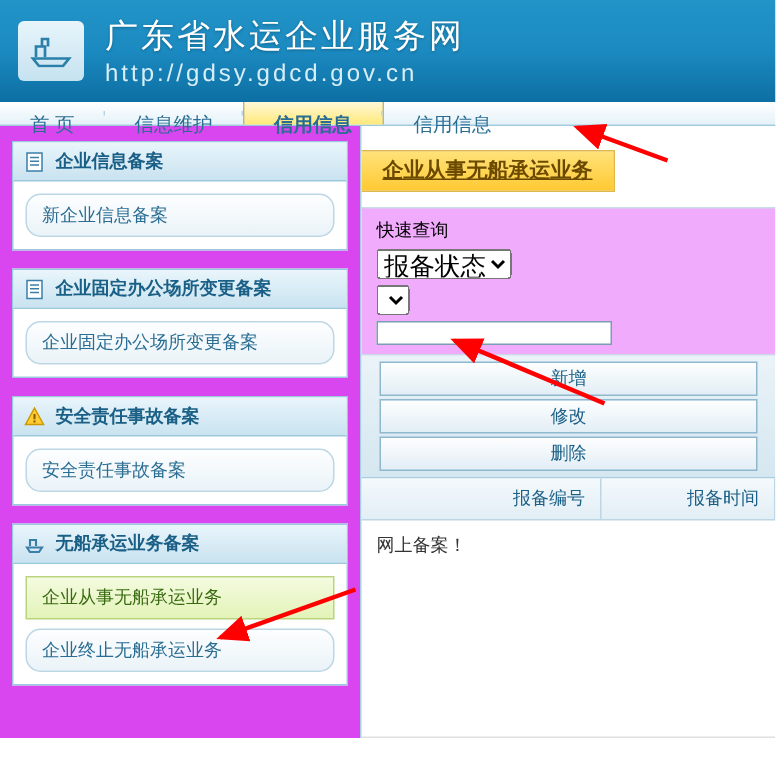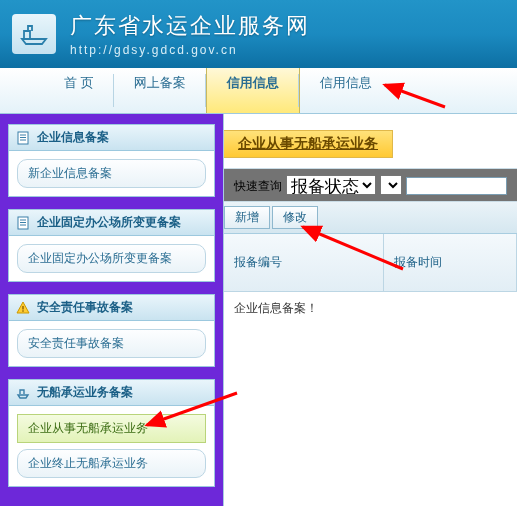--- a/index.html
+++ b/index.html
@@ -3,50 +3,50 @@
 <meta charset="utf-8">
 <style>
 * { margin: 0; padding: 0; box-sizing: border-box; }
 body { font-family: "Microsoft YaHei", SimSun, Arial, sans-serif; font-size: 12px; background: #fff; width: 517px; height: 506px; overflow: hidden; position: relative; }
 
 .header { height: 68px; background: linear-gradient(to bottom, #2294c8 0%, #1b8ac0 50%, #0d6fa3 100%); display: flex; align-items: center; padding: 0 12px; }
 .logo-box { width: 44px; height: 40px; background: linear-gradient(to bottom, #e8f5fb, #c5e2f0); border-radius: 4px; display: flex; align-items: center; justify-content: center; margin-right: 14px; }
 .logo-box svg { width: 28px; height: 22px; }
 .header-text { color: #fff; }
 .header-title { font-size: 22px; font-weight: normal; letter-spacing: 2px; text-shadow: 0 1px 2px rgba(0,0,0,0.3); }
-.header-url { font-size: 12px; letter-spacing: 2px; color: #d8eef7; margin-top: 2px; }
+.header-url { font-size: 16px; letter-spacing: 2px; color: #d8eef7; margin-top: 2px; }
 
-.nav { height: 46px; background: linear-gradient(to bottom, #ffffff, #e4f2f9); border-bottom: 1px solid #9fc9de; display: flex; padding-left: 44px; }
+.nav { height: 16px; background: linear-gradient(to bottom, #ffffff, #e4f2f9); border-bottom: 1px solid #9fc9de; display: flex; }
 .nav-item { padding: 0 20px; line-height: 30px; color: #2a6d92; cursor: pointer; font-size: 13px; position: relative; }
 .nav-item.active { background: linear-gradient(to bottom, #fff8d8, #ffe97a); border-left: 1px solid #c9b85e; border-right: 1px solid #c9b85e; font-weight: bold; }
 .nav-item.sep::after { content: ""; position: absolute; right: 0; top: 6px; bottom: 6px; width: 1px; background: #b8d5e4; }
 
 .body { display: flex; height: calc(506px - 68px - 30px); }
-.sidebar { width: 224px; background: #6d28d9; border-right: 1px solid #a8cde0; padding: 10px 8px; overflow: hidden; }
+.sidebar { width: 241px; background: #d946ef; border-right: 1px solid #a8cde0; padding: 10px 8px; overflow: hidden; }
 .panel { border: 1px solid #9cc8de; background: #fff; margin-bottom: 12px; }
 .panel-head { height: 26px; background: linear-gradient(to bottom, #e9f5fb, #c9e3f0); border-bottom: 1px solid #9cc8de; display: flex; align-items: center; padding: 0 6px; font-weight: bold; color: #1a5f86; gap: 6px; }
 .panel-head .icon { width: 16px; height: 16px; display: flex; align-items: center; justify-content: center; }
 .panel-body { padding: 8px; }
 .link-item { display: block; border: 1px solid #bcd6e4; background: linear-gradient(to bottom, #fdfeff, #eaf3f8); padding: 5px 10px; color: #2a6d92; cursor: pointer; margin-bottom: 6px; }
 .link-item:last-child { margin-bottom: 0; border-radius: 10px; }
 .link-item.highlight { background: linear-gradient(to bottom, #f4fbe0, #e3f3b8); border-color: #b9d47a; color: #3a6b12; }
 
 .main { flex: 1; background: #fff; display: flex; flex-direction: column; overflow: hidden; }
 .main-title { margin: 16px 0 10px 0; }
 .main-title-inner { background: linear-gradient(to bottom, #ffe27a, #ffc933); color: #6b4a00; font-weight: bold; padding: 4px 14px; font-size: 14px; text-decoration: underline; border: 1px solid #e0b84a; border-left: none; display: inline-block; }
 
-.query-row { border-top: 1px solid #c9dce6; border-bottom: 1px solid #c9dce6; background: #737373; padding: 6px 10px; display: flex; align-items: flex-end; gap: 4px; }
+.query-row { border-top: 1px solid #c9dce6; border-bottom: 1px solid #c9dce6; background: #f0abfc; padding: 6px 10px; display: flex; align-items: flex-start; gap: 4px; flex-direction: column; }
 .query-row select { font-size: 17px; height: 20px; }
 .query-row input[type=text] { font-size: 12px; height: 18px; border: 1px solid #7a9db2; flex: 1; min-width: 0; }
 
-.btn-row { background: linear-gradient(to bottom, #eaf3f8, #d5e7f0); border-bottom: 1px solid #a8cde0; padding: 4px 0; display: flex; gap: 2px; }
+.btn-row { background: linear-gradient(to bottom, #eaf3f8, #d5e7f0); border-bottom: 1px solid #a8cde0; padding: 4px 12px; display: flex; gap: 2px; flex-direction: column; }
 .btn { background: linear-gradient(to bottom, #fdfeff, #e2eef5); border: 1px solid #8fb8ce; padding: 2px 10px; color: #1a5f86; cursor: pointer; font-size: 12px; }
 
 .grid-head { display: flex; background: linear-gradient(to bottom, #f4f9fc, #e2eef5); border-bottom: 1px solid #bcd6e4; }
-.grid-head-cell { padding: 20px 10px; color: #1a5f86; border-right: 1px solid #bcd6e4; }
+.grid-head-cell { padding: 5px 10px; color: #1a5f86; border-right: 1px solid #bcd6e4; text-align: right; }
 .col1 { width: 160px; }
 .col2 { flex: 1; }
 .grid-body { padding: 8px 10px; color: #333; flex: 1; border-bottom: 1px solid #e0e0e0; }
 
 .arrow { position: absolute; pointer-events: none; }
 .arrow svg { overflow: visible; }
 </style>
 </head>
 <body>
 
@@ -57,21 +57,21 @@
       </svg>
   </div>
   <div class="header-text">
     <div class="header-title">广东省水运企业服务网</div>
     <div class="header-url">http://gdsy.gdcd.gov.cn</div>
   </div>
 </div>
 
 <div class="nav" id="nav">
     <div class="nav-item sep">首 页</div>
-    <div class="nav-item sep">网上备案</div>
+    <div class="nav-item sep">信息维护</div>
     <div class="nav-item active sep">信用信息</div>
     <div class="nav-item">信用信息</div>
   </div>
 
 <div class="body">
   <div class="sidebar" id="sidebar">
       <div class="panel">
         <div class="panel-head">
           <span class="icon">
             <svg width="14" height="14" viewBox="0 0 14 14">
@@ -141,26 +141,27 @@
       <span>快速查询</span>
       <select>
         <option>报备状态</option>
       </select>
       <select><option></option></select>
       <input type="text" value="" style="">
     </div>
     <div class="btn-row">
       <button class="btn">新增</button>
       <button class="btn">修改</button>
+      <button class="btn">删除</button>
     </div>
     <div class="grid-head">
       <div class="grid-head-cell col1">报备编号</div>
       <div class="grid-head-cell col2">报备时间</div>
     </div>
-    <div class="grid-body">企业信息备案！</div>
+    <div class="grid-body">网上备案！</div>
   </div>
 </div>
 
 <div class="arrow" style="left:380px; top:82px;">
   <svg width="70" height="30">
       <defs>
         <marker id="ah1" markerWidth="8" markerHeight="8" refX="6" refY="3" orient="auto">
           <path d="M0,0 L7,3 L0,6 Z" fill="#ff0000"></path>
         </marker>
       </defs>

